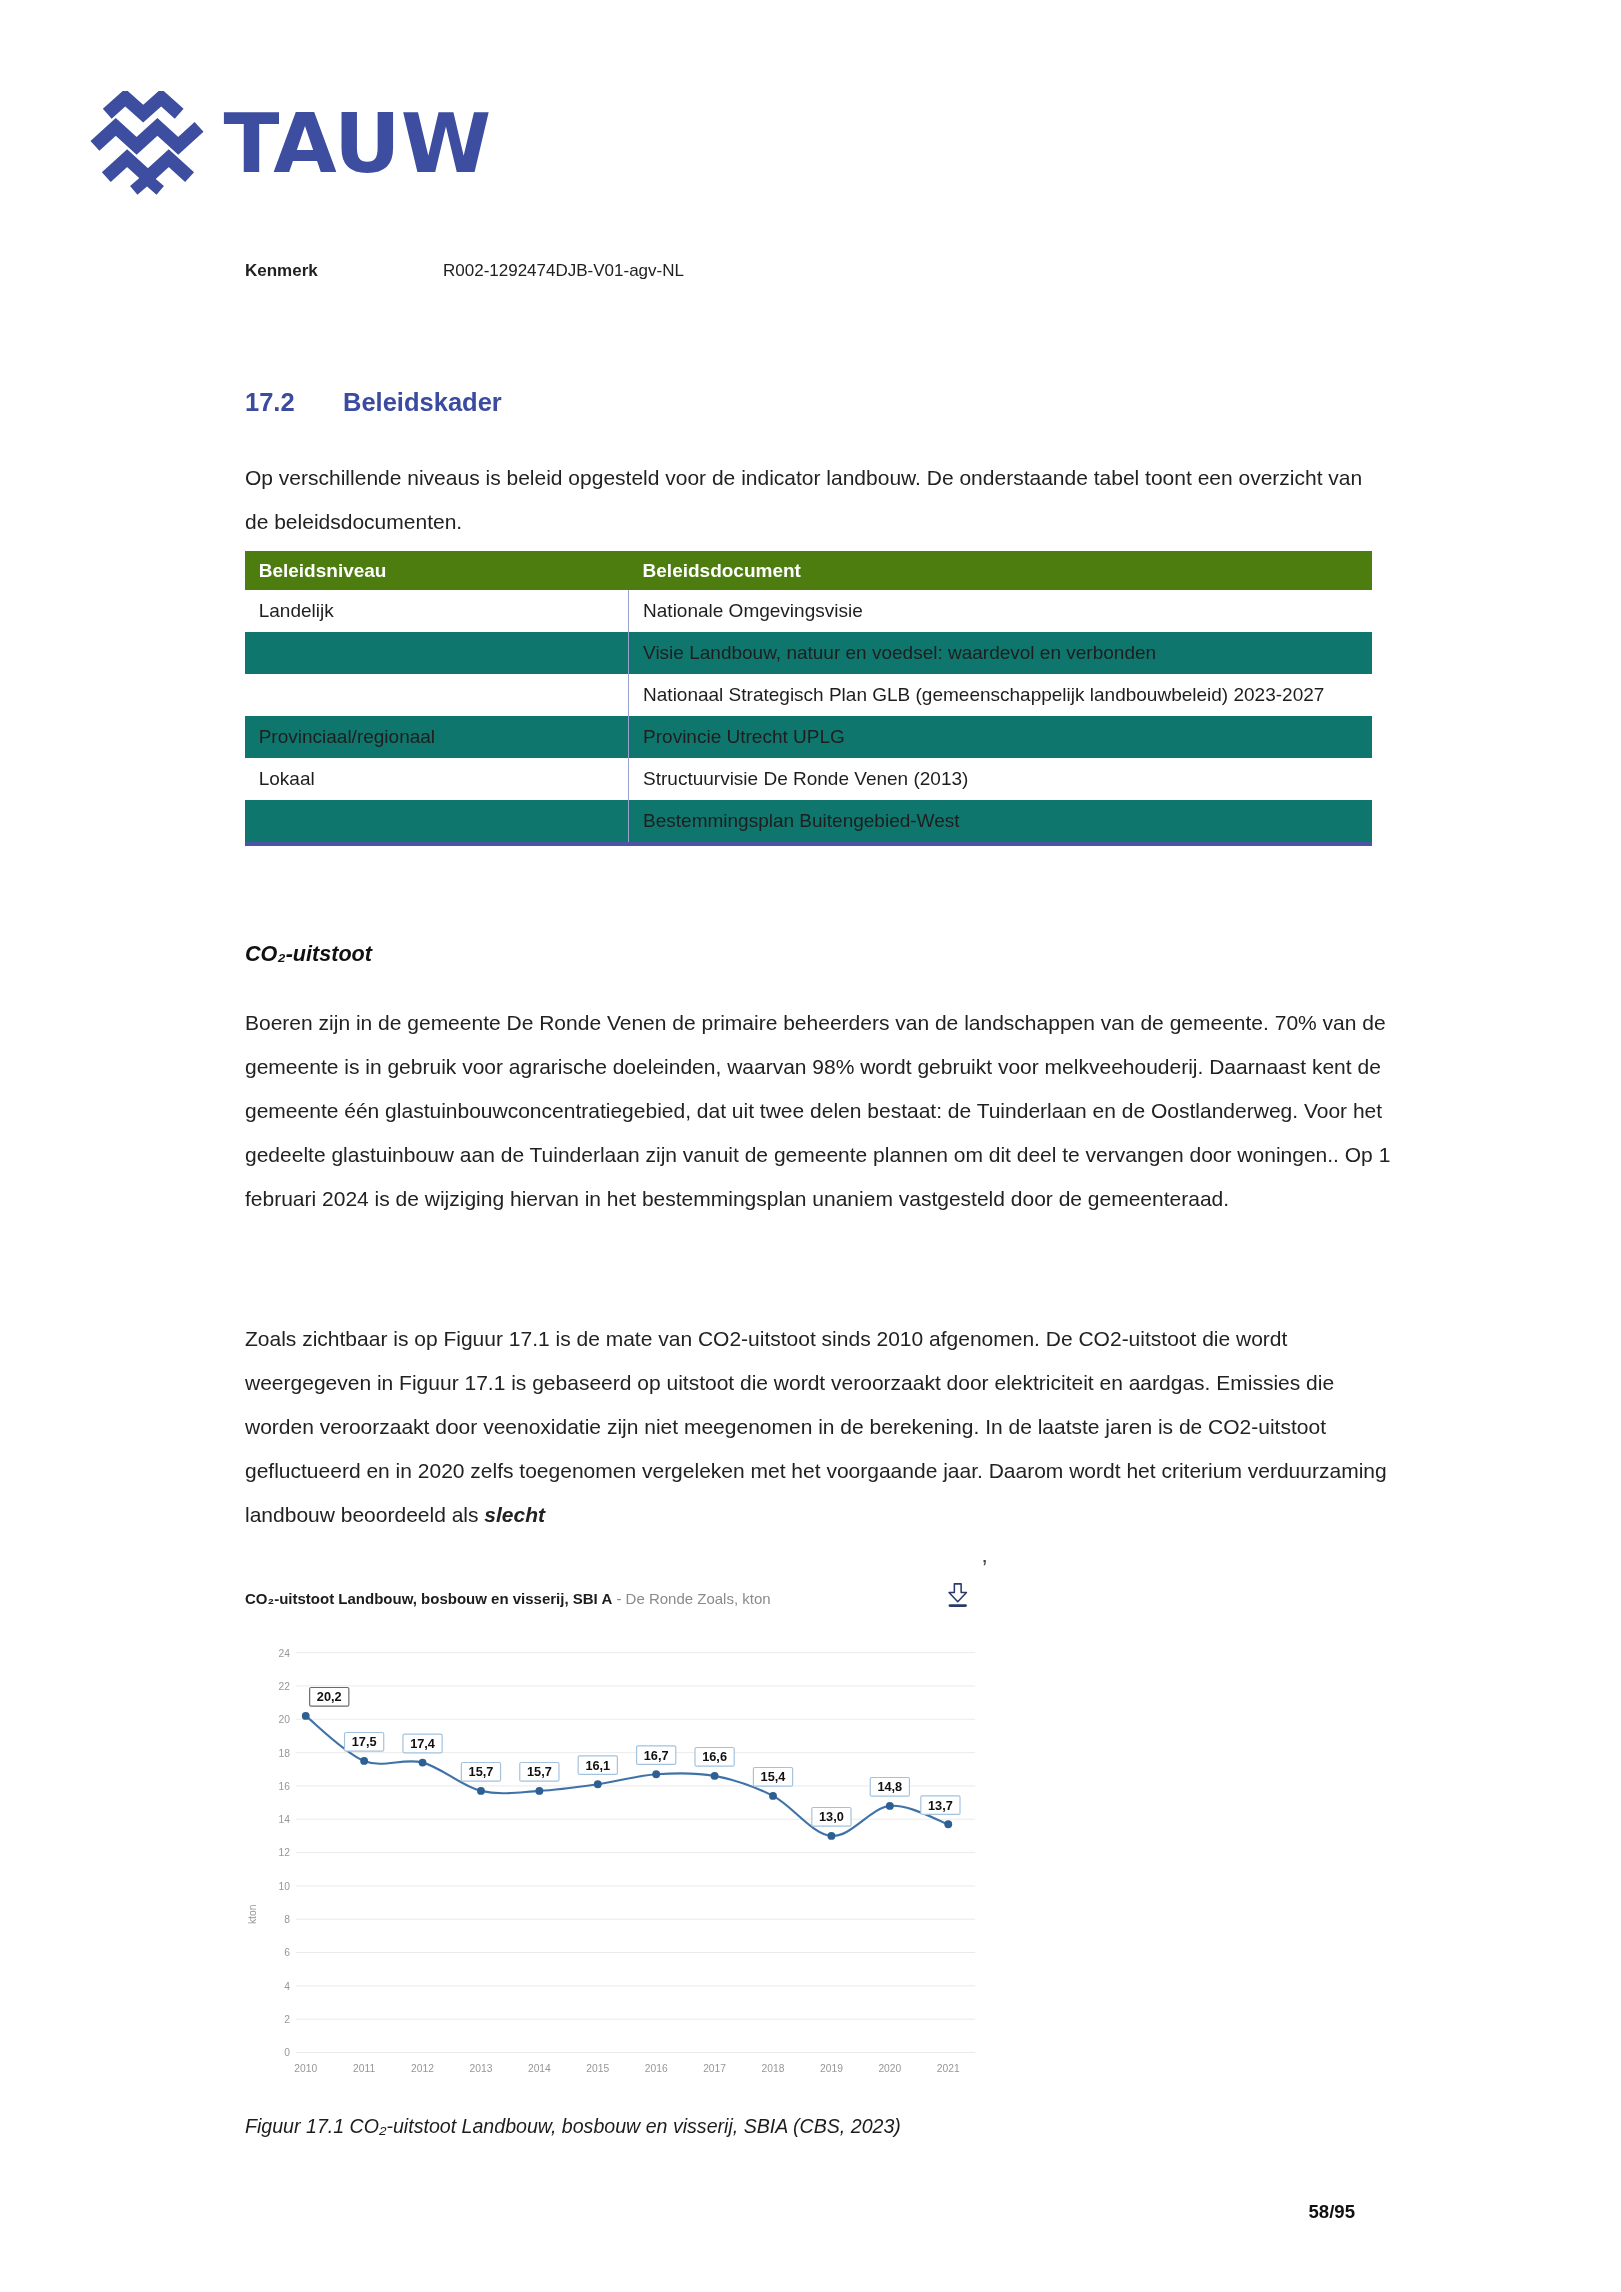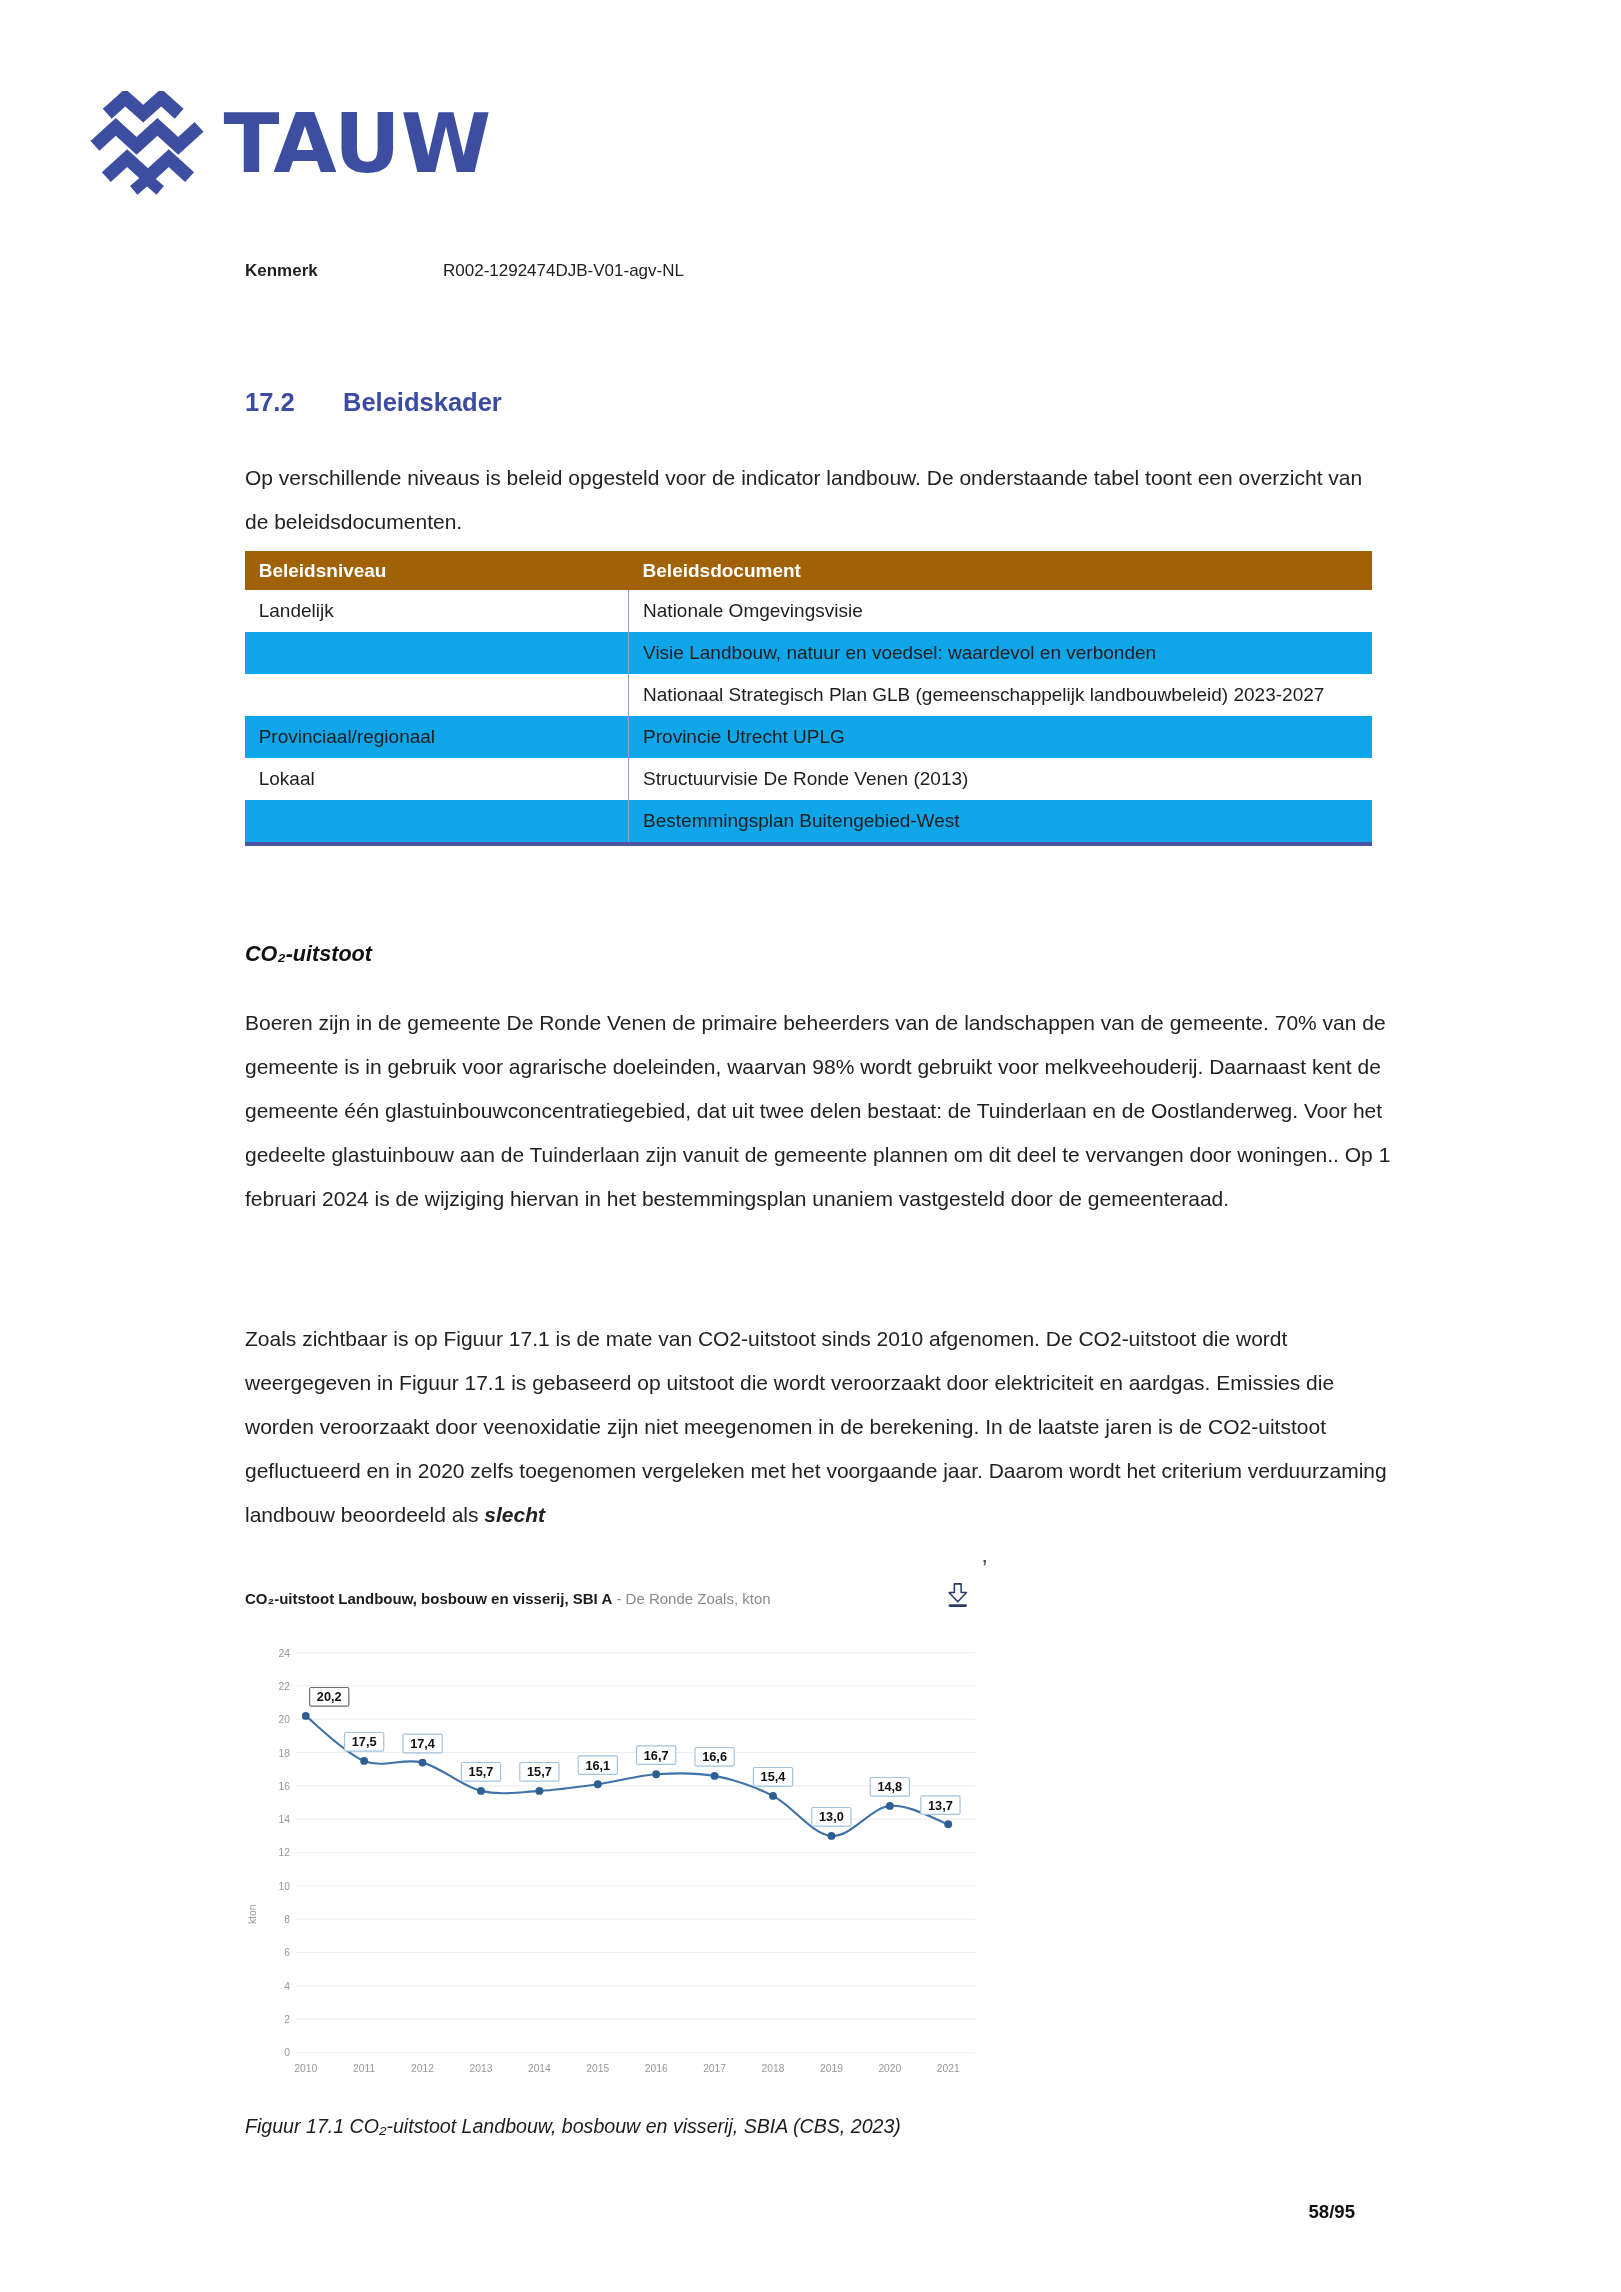--- a/index.html
+++ b/index.html
@@ -25,26 +25,26 @@
   
   .body-text{position:absolute;left:245px;font-size:21px;line-height:44px;color:#222;}
   .intro{top:435px;width:1127px;}
   .para1{top:980px;width:1147px;}
   .para2{top:1296px;width:1152px;}
   .emph{font-weight:bold;font-style:italic;}
 
   
   .policy-table{position:absolute;left:245px;top:551px;width:1127px;border-collapse:collapse;
                 border-bottom:4.9px solid #4c55a3;font-size:19px;}
-  .policy-table th{background:#a16207;color:#fff;text-align:left;font-weight:bold;
+  .policy-table th{background:#4d7c0f;color:#fff;text-align:left;font-weight:bold;
                    height:39px;line-height:39px;padding:0 13.7px;font-size:19px;}
   .policy-table td{padding:0 13.7px;line-height:42px;height:42px;vertical-align:top;color:#1e1e1e;}
   .policy-table .col1{width:356px;}
   .policy-table td.doc{border-left:1px solid #9aa1cd;}
-  .policy-table tr.shaded{background:#0ea5e9;}
+  .policy-table tr.shaded{background:#0f766e;}
 
   
   .chart-head{position:absolute;left:245px;top:1590px;font-size:15px;white-space:nowrap;}
   .chart-head .t-bold{font-weight:bold;color:#1c1c1c;}
   .chart-head .t-rest{color:#8a8a8a;}
   .corner-mark{position:absolute;left:982px;top:1556px;font-size:23.5px;color:#444;}
   .dl-icon{position:absolute;left:945px;top:1580px;}
   .chart-svg{position:absolute;left:243px;top:1625px;}
   .tick{font-size:10.5px;fill:#979797;font-family:"Liberation Sans","DejaVu Sans",sans-serif;}
   .plabel{font-size:13px;font-weight:bold;fill:#111;font-family:"Liberation Sans","DejaVu Sans",sans-serif;}

